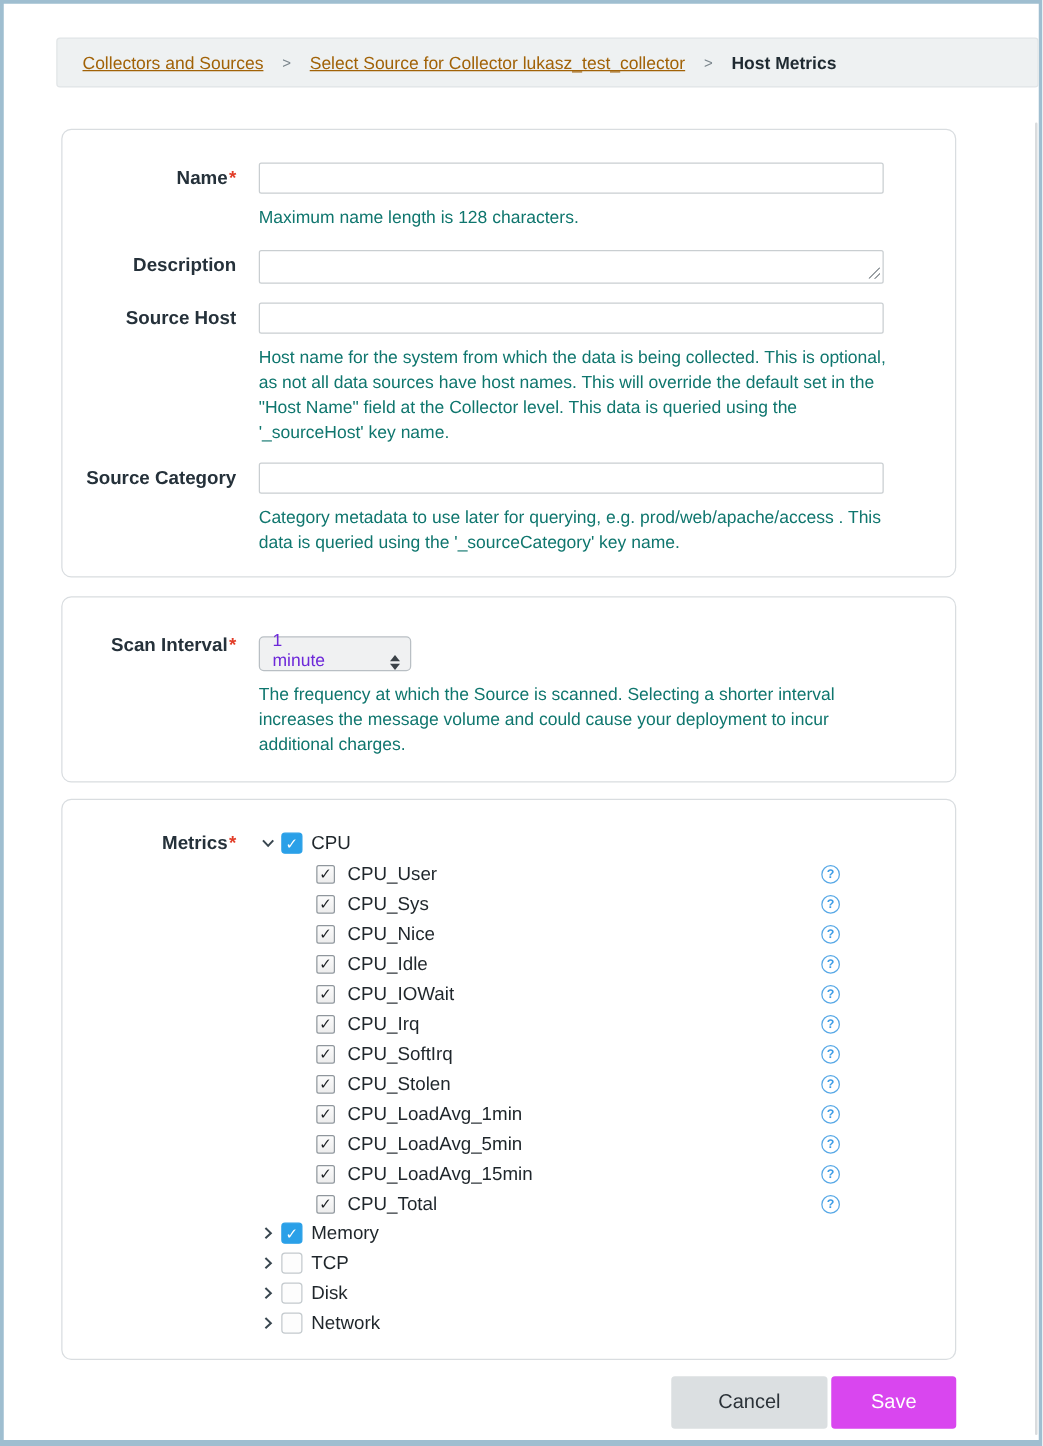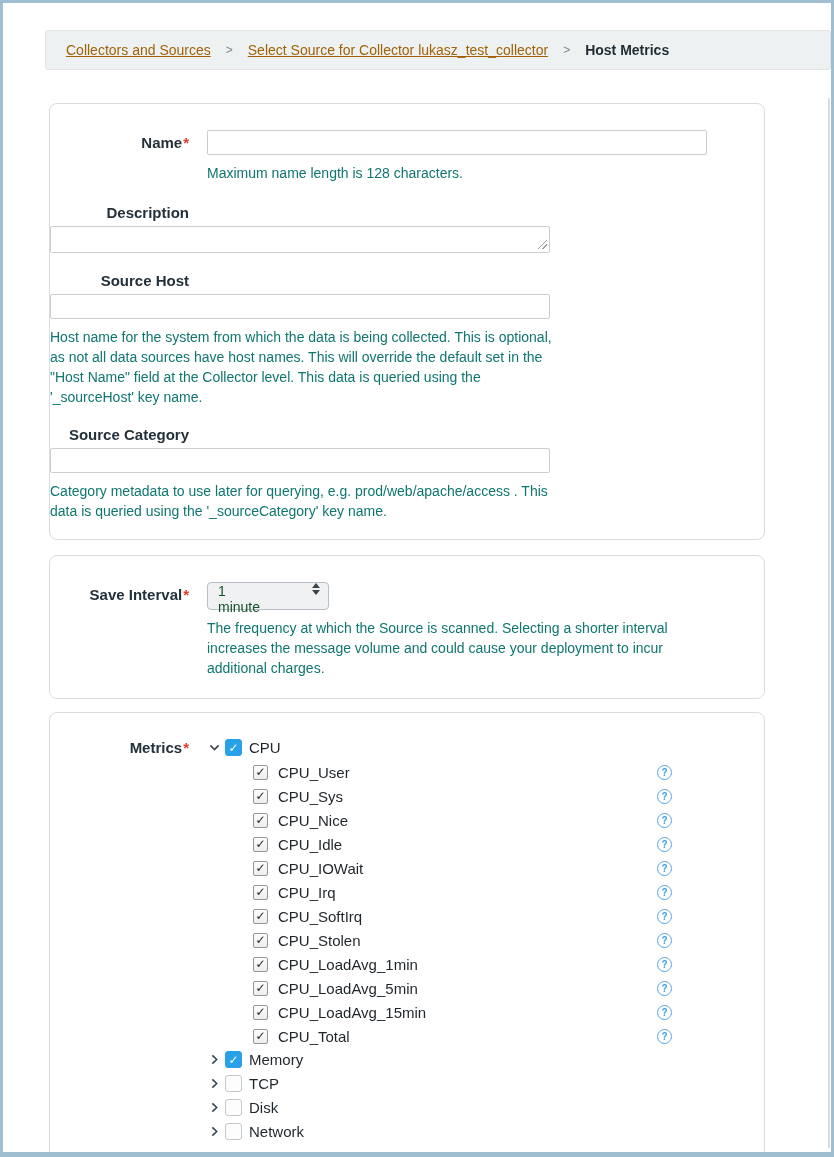--- a/index.html
+++ b/index.html
@@ -43,21 +43,21 @@
     width: 716px; margin-left: 46px;
     background: #fff;
     border: 1px solid #d9dde0;
     border-radius: 8px;
   }
   .card-1 { margin-top: 33px; padding: 26px 0 18px 0; }
   .card-2 { margin-top: 15px; padding: 26px 0 20px 0; }
   .card-3 { margin-top: 13px; padding: 23px 0 16px 0; }
 
   .row { display: flex; margin-bottom: 0; }
-  .row + .row { margin-top: 15px; flex-direction: column; }
+  .row + .row { margin-top: 15px; }
   .row-label {
     width: 139px; min-width:139px; text-align: right; margin-right: 18px;
     font-size: 15px; font-weight: 700; color: #25313a;
     line-height: 26px;
   }
   .req { color: #e23d28; margin-left: 1px; }
   .row-content { flex: 1; padding-right: 14px; }
 
   .text-input, .text-area {
     width: 500px; height: 25px;
@@ -80,23 +80,23 @@
     margin-top: 8px; width: 505px;
     font-size: 14px; line-height: 20px; color: #0f766e;
   }
 
   
   .select {
     width: 122px; height: 28px;
     background: #f0f1f2;
     border: 1px solid #b9bfc4;
     border-radius: 4px;
-    display: inline-flex; align-items: flex-start;
+    display: inline-flex; align-items: flex-end;
     padding: 0 8px 0 10px;
-    font-size: 14px; color: #14532d;
+    font-size: 14px; color: #6d28d9;
     cursor: pointer;
     gap: 40px;
   }
   .select-value { flex: 1; }
   .updown { display: inline-flex; flex-direction: column; gap: 2px; margin-left: 6px; }
   .tri-up { width:0; height:0; border-left:4px solid transparent; border-right:4px solid transparent; border-bottom:5px solid #3b4248; }
   .tri-down { width:0; height:0; border-left:4px solid transparent; border-right:4px solid transparent; border-top:5px solid #3b4248; }
 
   
   .tree { width: 510px; }
@@ -186,21 +186,21 @@
       <div class="row-label">Source Category</div>
       <div class="row-content">
         <input class="text-input" value="" style="">
         <div class="help-text">Category metadata to use later for querying, e.g. prod/web/apache/access . This data is queried using the '_sourceCategory' key name.</div>
       </div>
     </div>
   </div>
 
   <div class="card card-2">
     <div class="row">
-      <div class="row-label"><span>Save Interval</span><span class="req">*</span></div>
+      <div class="row-label"><span>Scan Interval</span><span class="req">*</span></div>
       <div class="row-content">
         <div class="select">
           <span class="select-value">1 minute</span>
           <span class="updown">
             <span class="tri-up"></span>
               <span class="tri-down"></span>
           </span>
         </div>
         <div class="help-text">The frequency at which the Source is scanned. Selecting a shorter interval increases the message volume and could cause your deployment to incur additional charges.</div>
       </div>

